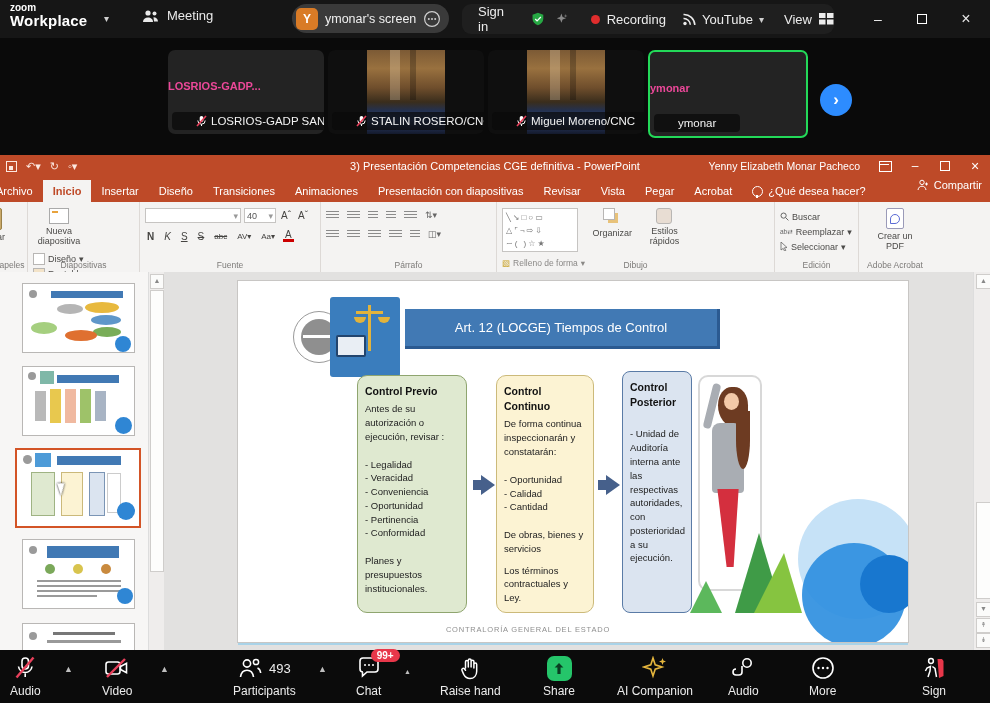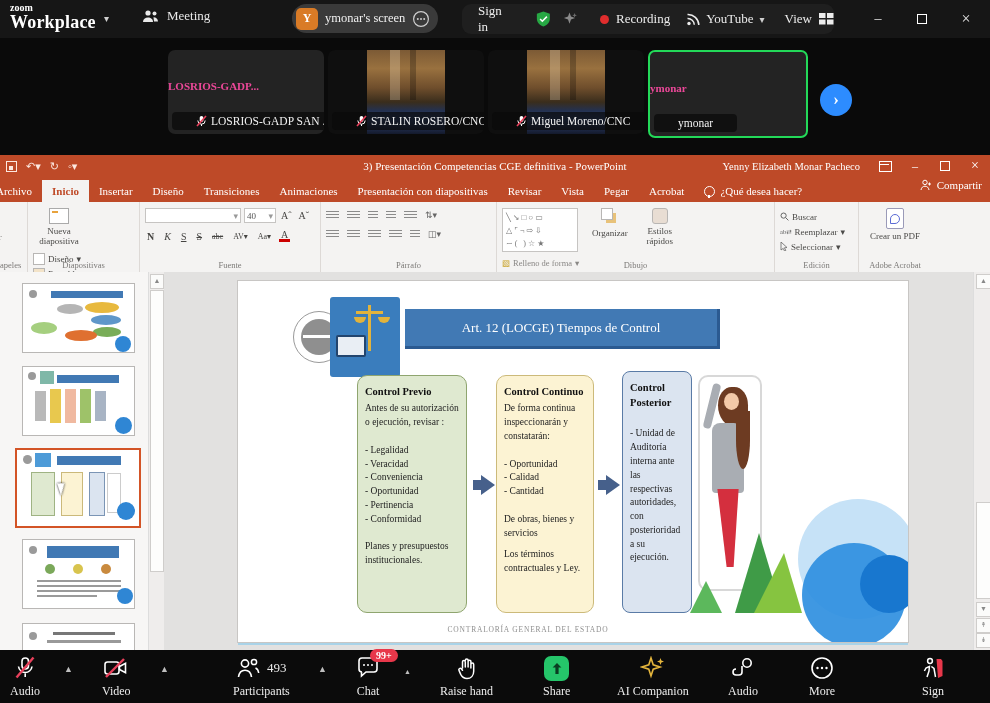--- a/index.html
+++ b/index.html
@@ -1,24 +1,24 @@
 <!DOCTYPE html>
 <html><head>
 <meta charset="utf-8">
 <style>
   html,body{margin:0;padding:0;background:#000;}
   #app{position:relative;width:990px;height:703px;background:#0c0c0c;overflow:hidden;
-       font-family:Liberation Serif, serif;-webkit-font-smoothing:antialiased;color:#fff;}
+       font-family:Liberation Sans, sans-serif;-webkit-font-smoothing:antialiased;color:#fff;}
   .abs{position:absolute;}
 
   
   #ztitle{left:0;top:0;width:990px;height:38px;background:#161616;}
   .zlogo{left:10px;top:3px;line-height:1;}
   .zlogo .l1{font-size:10px;font-weight:bold;color:#fff;}
-  .zlogo .l2{font-size:18px;font-weight:bold;color:#fff;letter-spacing:.2px;}
+  .zlogo .l2{font-size:15px;font-weight:bold;color:#fff;letter-spacing:.2px;}
   .chev{color:#cfcfcf;font-size:10px;}
   .zmeet{left:142px;top:8px;display:flex;align-items:center;gap:8px;color:#e9e9e9;font-size:13px;}
   .zpill{left:292px;top:4px;height:29px;background:#3a3a3a;border-radius:15px;display:flex;align-items:center;gap:7px;padding:0 8px 0 4px;}
   .yavatar{width:22px;height:22px;border-radius:5px;background:#d97b26;color:#fff;font-size:12px;font-weight:bold;display:flex;align-items:center;justify-content:center;}
   .zpill .txt{font-size:12.5px;color:#f0f0f0;}
   .zcluster{left:462px;top:4px;width:372px;height:30px;background:#1f1f1f;border-radius:9px;display:flex;align-items:center;}
   .zcluster .item{display:flex;align-items:center;gap:5px;font-size:13px;color:#ececec;}
   .windots{display:flex;align-items:center;}
   .wbtn{width:44px;height:34px;display:flex;align-items:center;justify-content:center;color:#e6e6e6;font-size:14px;}
   .reddot{width:9px;height:9px;border-radius:50%;background:#e02d2d;}

